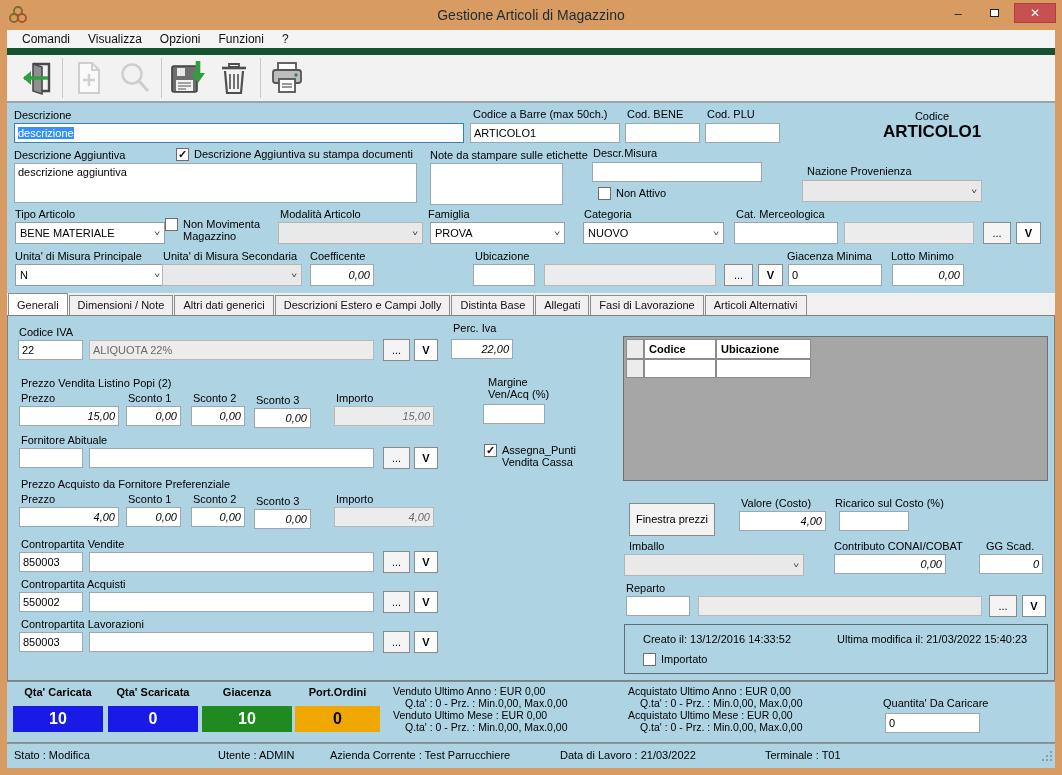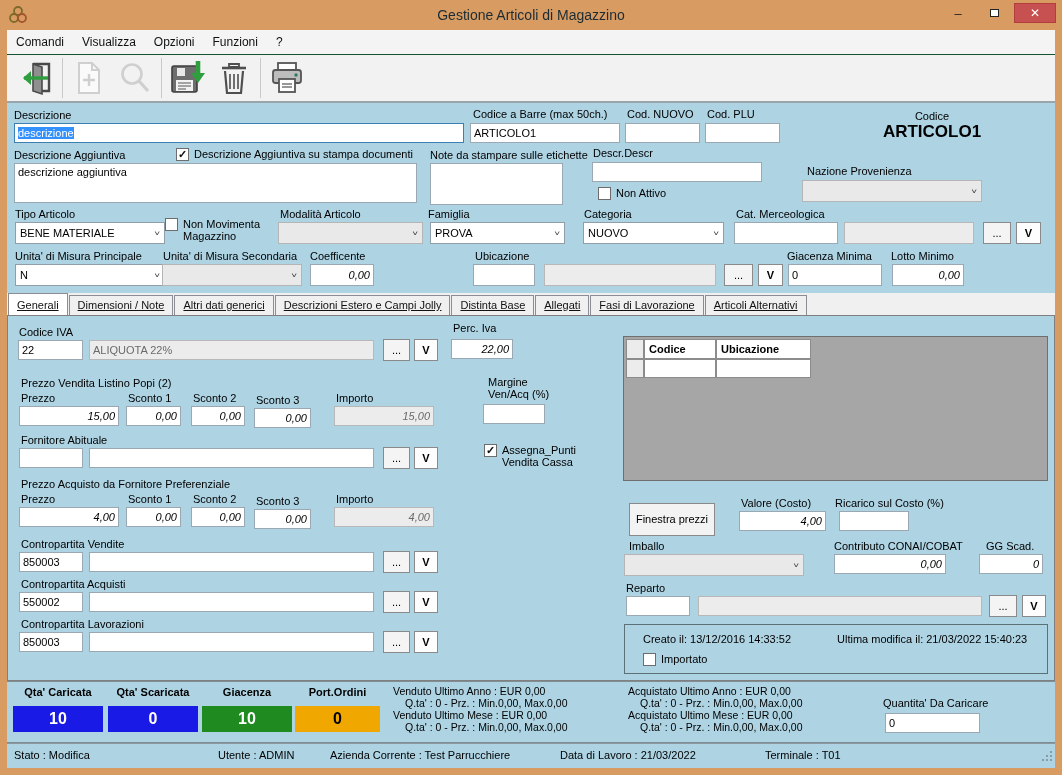--- a/index.html
+++ b/index.html
@@ -11,21 +11,21 @@
   .tb-logo { position:absolute; left:8px; top:5px; width:20px; height:20px; }
   .tb-title { position:absolute; left:0; width:100%; text-align:center; font-size:14px; color:#1c2b33; }
   .tb-controls { position:absolute; right:6px; top:3px; display:flex; gap:4px; align-items:flex-start; }
   .tb-btn { width:32px; height:20px; display:flex; align-items:center; justify-content:center; font-size:13px; color:#222; cursor:default; }
   .tb-btn.max span { width:9px; height:8px; border:1.5px solid #222; display:inline-block; background:#fff;}
   .tb-btn.close { background:#c75050; border:1px solid #b23d3d; color:#fff; font-size:12px; width:42px; }
 
   
   .inner { position:absolute; left:7px; top:30px; width:1048px; height:738px; background:#f0f0f0; }
 
-  .menubar { position:absolute; left:0; top:0; width:1048px; height:25px; background:#f4f4f4; display:flex; align-items:center; padding-left:0; border-bottom:1px solid #14532d;}
+  .menubar { position:absolute; left:0; top:0; width:1048px; height:25px; background:#f4f4f4; display:flex; align-items:center; padding-left:6px; border-bottom:7px solid #14532d;}
   .menu-item { font-size:12px; color:#111; padding:4px 9px; }
 
   .toolbar { position:absolute; left:0; top:25px; width:1048px; height:48px; background:#f2f2f2; display:flex; align-items:center; padding-left:6px; border-bottom:2px solid #9aa5ab; }
   .tool-btn { width:46px; height:44px; display:flex; align-items:center; justify-content:center; }
   .tool-sep { width:1px; height:40px; background:#c9c9c9; margin:0 3px; }
 
   
   .lbl { position:absolute; font-size:11px; color:#000; white-space:nowrap; }
   .lbl.wrap { white-space:normal; }
   .inp { position:absolute; height:20px; background:#fff; border:1px solid #99a8b3; font-size:11px; padding:1px 3px; display:flex; align-items:center; overflow:hidden; }
@@ -40,21 +40,21 @@
   .btn { position:absolute; background:#f3f3f3; border:1px solid #8a8a8a; display:flex; align-items:center; justify-content:center; font-size:11px; text-align:center; line-height:1.25; }
   .chkrow { position:absolute; display:flex; gap:5px; font-size:11px; align-items:flex-start; }
   .chk { width:13px; height:13px; min-width:13px; background:#fff; border:1px solid #6d6d6d; display:inline-flex; align-items:center; justify-content:center; font-size:11px; font-weight:bold; color:#111; line-height:1; }
   .chk.on::after { content:"✓"; }
   .chklbl { white-space:normal; }
   .selhl { background:#3390ff; color:#fff; }
 
   
   .form-top { position:absolute; left:0; top:73px; width:1048px; height:190px; background:#aed4e4; }
   .tabstrip { position:absolute; left:0; top:263px; width:1048px; height:22px; background:#f0f0f0; display:flex; align-items:flex-end; padding-left:1px; }
-  .tab { font-size:11px; padding:3px 8px 4px 8px; background:#f0f0f0; border:1px solid #8c8c94; border-bottom:none; margin-right:1px; color:#111; position:relative;text-decoration:underline; }
+  .tab { font-size:11px; padding:3px 8px 4px 8px; background:#f0f0f0; border:1px solid #8c8c94; border-bottom:none; margin-right:1px; color:#111; position:relative; }
   .tab.active { background:#fff; z-index:3; padding-top:5px; }
   .tabcontent { position:absolute; left:0; top:285px; width:1048px; height:366px; background:#aed4e4; border:1px solid #808080; }
 
   .gray-panel { position:absolute; background:#a6a6a6; border:1px solid #6f6f6f; }
   .ub-table { position:absolute; display:grid; grid-template-columns:18px 72px 95px; }
   .ub-cell { border:1px solid #8c8c8c; background:#fff; font-size:11px; display:flex; align-items:center; padding:0 4px; }
   .ub-hdr { font-weight:bold; height:20px; }
   .ub-rowhdr { background:#ececec; }
   .ub-data { height:19px; }
   .groupbox { position:absolute; border:1px solid #5d6f77; font-size:11px; }
@@ -159,36 +159,36 @@
     </div>
 
     <div class="form-top">
 
       <span class="lbl" style="left:7px;top:6px">Descrizione</span>
       <div class="inp" style="left:7px;top:20px;width:450px;border-color:#3c7fb1">
           <span class="selhl">descrizione</span>
         </div>
       <span class="lbl" style="left:466px;top:5px">Codice a Barre (max 50ch.)</span>
       <div class="inp" style="left:463px;top:20px;width:150px">ARTICOLO1</div>
-      <span class="lbl" style="left:620px;top:5px">Cod. NUOVO</span>
+      <span class="lbl" style="left:620px;top:5px">Cod. BENE</span>
       <div class="inp" style="left:618px;top:20px;width:75px"></div>
       <span class="lbl" style="left:700px;top:5px">Cod. PLU</span>
       <div class="inp" style="left:698px;top:20px;width:75px"></div>
       <span class="lbl" style="left:860px;top:7px;width:130px;text-align:center">Codice</span>
       <span class="lbl" style="left:860px;top:19px;width:130px;text-align:center;font-size:17px;font-weight:bold">ARTICOLO1</span>
 
       <span class="lbl" style="left:7px;top:46px">Descrizione Aggiuntiva</span>
       <div class="chkrow" style="left:169px;top:45px;width:250px">
         <span class="chk on"></span>
         <span class="chklbl">Descrizione Aggiuntiva su stampa documenti</span>
       </div>
       <div class="txa" style="left:7px;top:60px;width:403px;height:40px">descrizione aggiuntiva</div>
       <span class="lbl" style="left:423px;top:46px">Note da stampare sulle etichette</span>
       <div class="txa" style="left:423px;top:60px;width:133px;height:42px"></div>
-      <span class="lbl" style="left:586px;top:44px">Descr.Descr</span>
+      <span class="lbl" style="left:586px;top:44px">Descr.Misura</span>
       <div class="inp" style="left:585px;top:59px;width:170px"></div>
       <div class="chkrow" style="left:591px;top:84px">
         <span class="chk"></span>
         <span>Non Attivo</span>
       </div>
       <span class="lbl" style="left:800px;top:62px">Nazione Provenienza</span>
       <div class="sel dis" style="left:795px;top:77px;width:180px">
           <span></span>
           <span class="chev">˅</span>
         </div>

